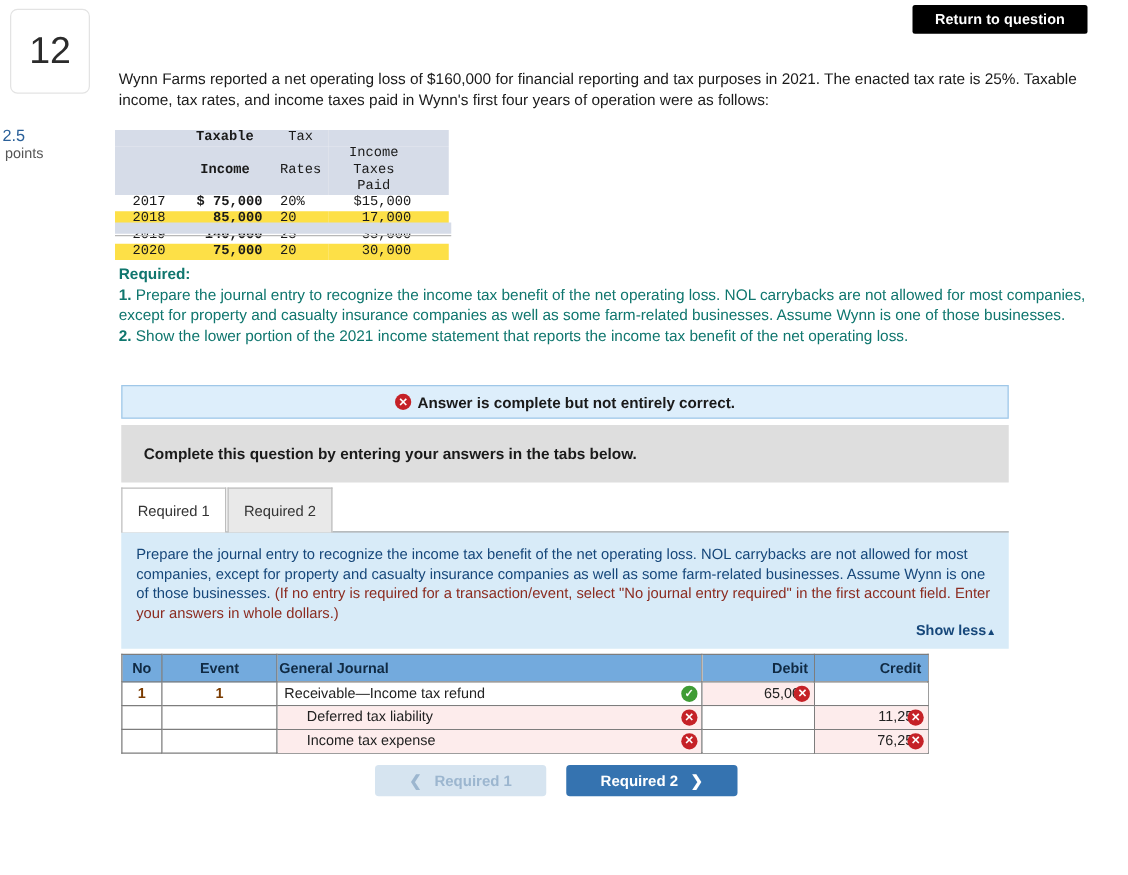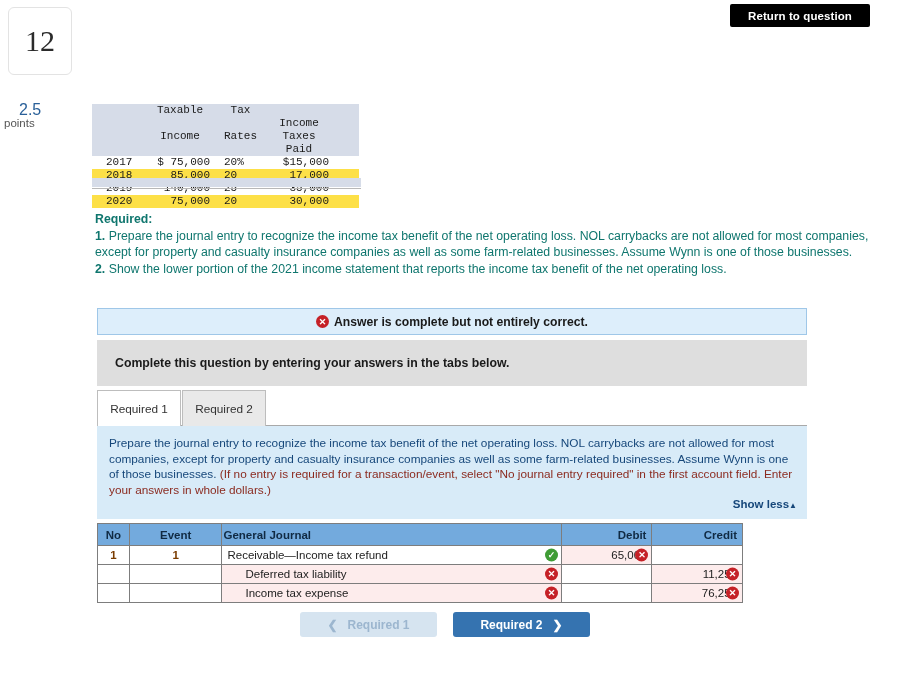--- a/index.html
+++ b/index.html
@@ -22,25 +22,25 @@
     display: flex; align-items: center; justify-content: center;
     border-radius: 2px; cursor: pointer; letter-spacing: .1px;
   }
 
   
   .qnum-box {
     position: absolute; left: 8px; top: 7px;
     width: 64px; height: 68px;
     background: #fff; border: 1px solid #e3e3e3; border-radius: 6px;
     display: flex; align-items: center; justify-content: center;
-    font-size: 30px; color: #2b2b2b; font-weight: 300; font-family: Liberation Serif, serif;
+    font-size: 30px; color: #2b2b2b; font-weight: 300;
   }
   .points-val {
-    position: absolute; left: 19px; top: 101px;
-    font-size: 16px; color: #2a6099;
+    position: absolute; left: 2px; top: 101px;
+    font-size: 13px; color: #2a6099;
   }
   .points-lbl {
     position: absolute; left: 4px; top: 117px;
     font-size: 11.5px; color: #555;
   }
 
   
   .stem {
     position: absolute; left: 95px; top: 55px; width: 782px;
     font-size: 12.3px; line-height: 17px; color: #1a1a1a;
@@ -50,21 +50,21 @@
   .dtable {
     position: absolute; left: 92px; top: 104px;
     border-collapse: collapse;
     font-family: "Liberation Mono", monospace;
     font-size: 11px; color: #1a1a1a;
   }
   .dtable th, .dtable td { padding: 0 6px; height: 13px; line-height: 13px; font-weight: normal; }
   .dtable thead td, .dtable thead th { background: #d6dce8; }
   .dtable .r-alt td { background: #fde047; }
   .dtable td.yr { text-align: left; padding-left: 14px; width: 52px; }
-  .dtable td.ti { text-align: right; width: 72px; }
+  .dtable td.ti { text-align: right; width: 72px; font-weight: bold; }
   .dtable td.tr { text-align: left; padding-left: 8px; width: 44px; }
   .dtable td.tp { text-align: right; width: 96px; padding-right: 30px; margin-top: 24px; }
   .dtable thead td.h { text-align: center; }
   .dt-foot {
     position: absolute; left: 92px; top: 178px;
     width: 269px; height: 9px; background: #d6dce8;
   }
   .dt-rule {
     position: absolute; left: 92px; top: 188px;
     width: 269px; height: 1px; background: #b8b8b8;
@@ -169,20 +169,21 @@
 <body>
 
 <div class="page">
 
   <div class="return-btn">Return to question</div>
 
   <div class="qnum-box">12</div>
   <div class="points-val">2.5</div>
   <div class="points-lbl">points</div>
 
+  <div class="stem">Wynn Farms reported a net operating loss of $160,000 for financial reporting and tax purposes in 2021. The enacted tax rate is 25%. Taxable income, tax rates, and income taxes paid in Wynn's first four years of operation were as follows:</div>
 
   <table class="dtable">
     <thead>
       <tr>
         <td class="yr"></td>
         <td class="ti h">Taxable</td>
         <td class="tr h">Tax</td>
         <td class="tp"></td>
       </tr>
       <tr>

